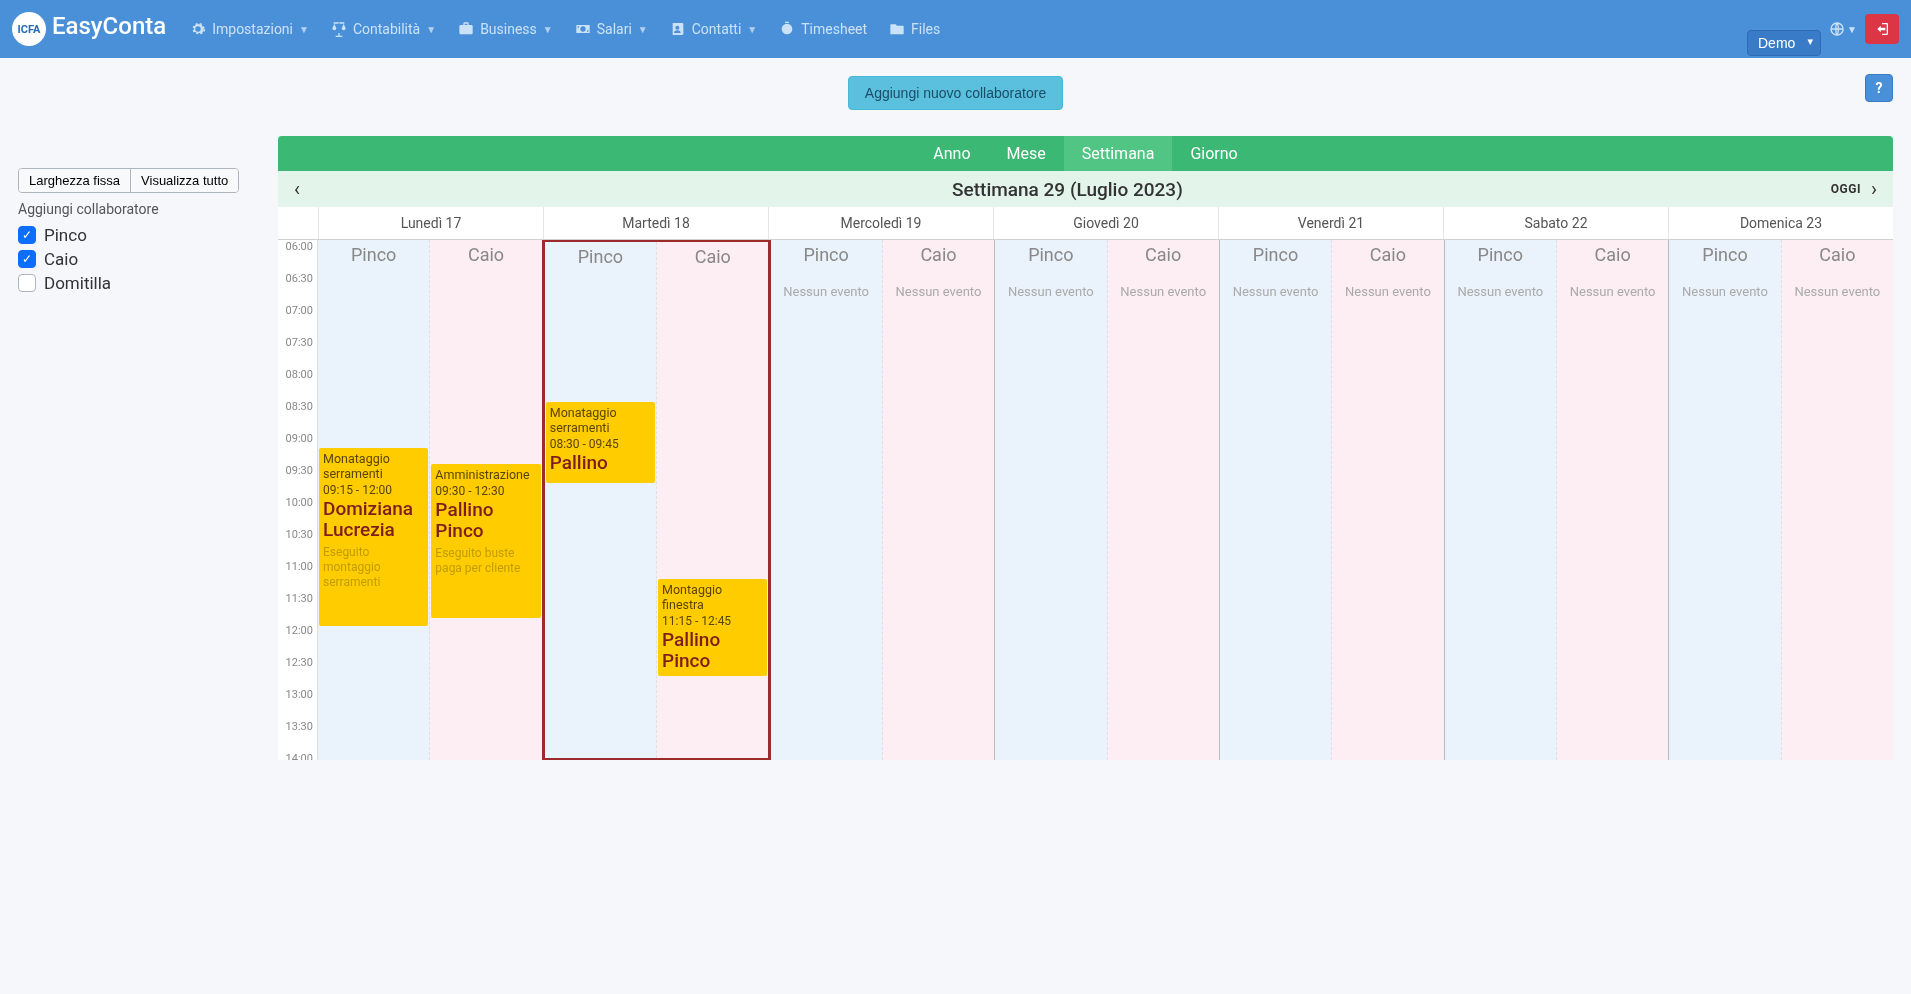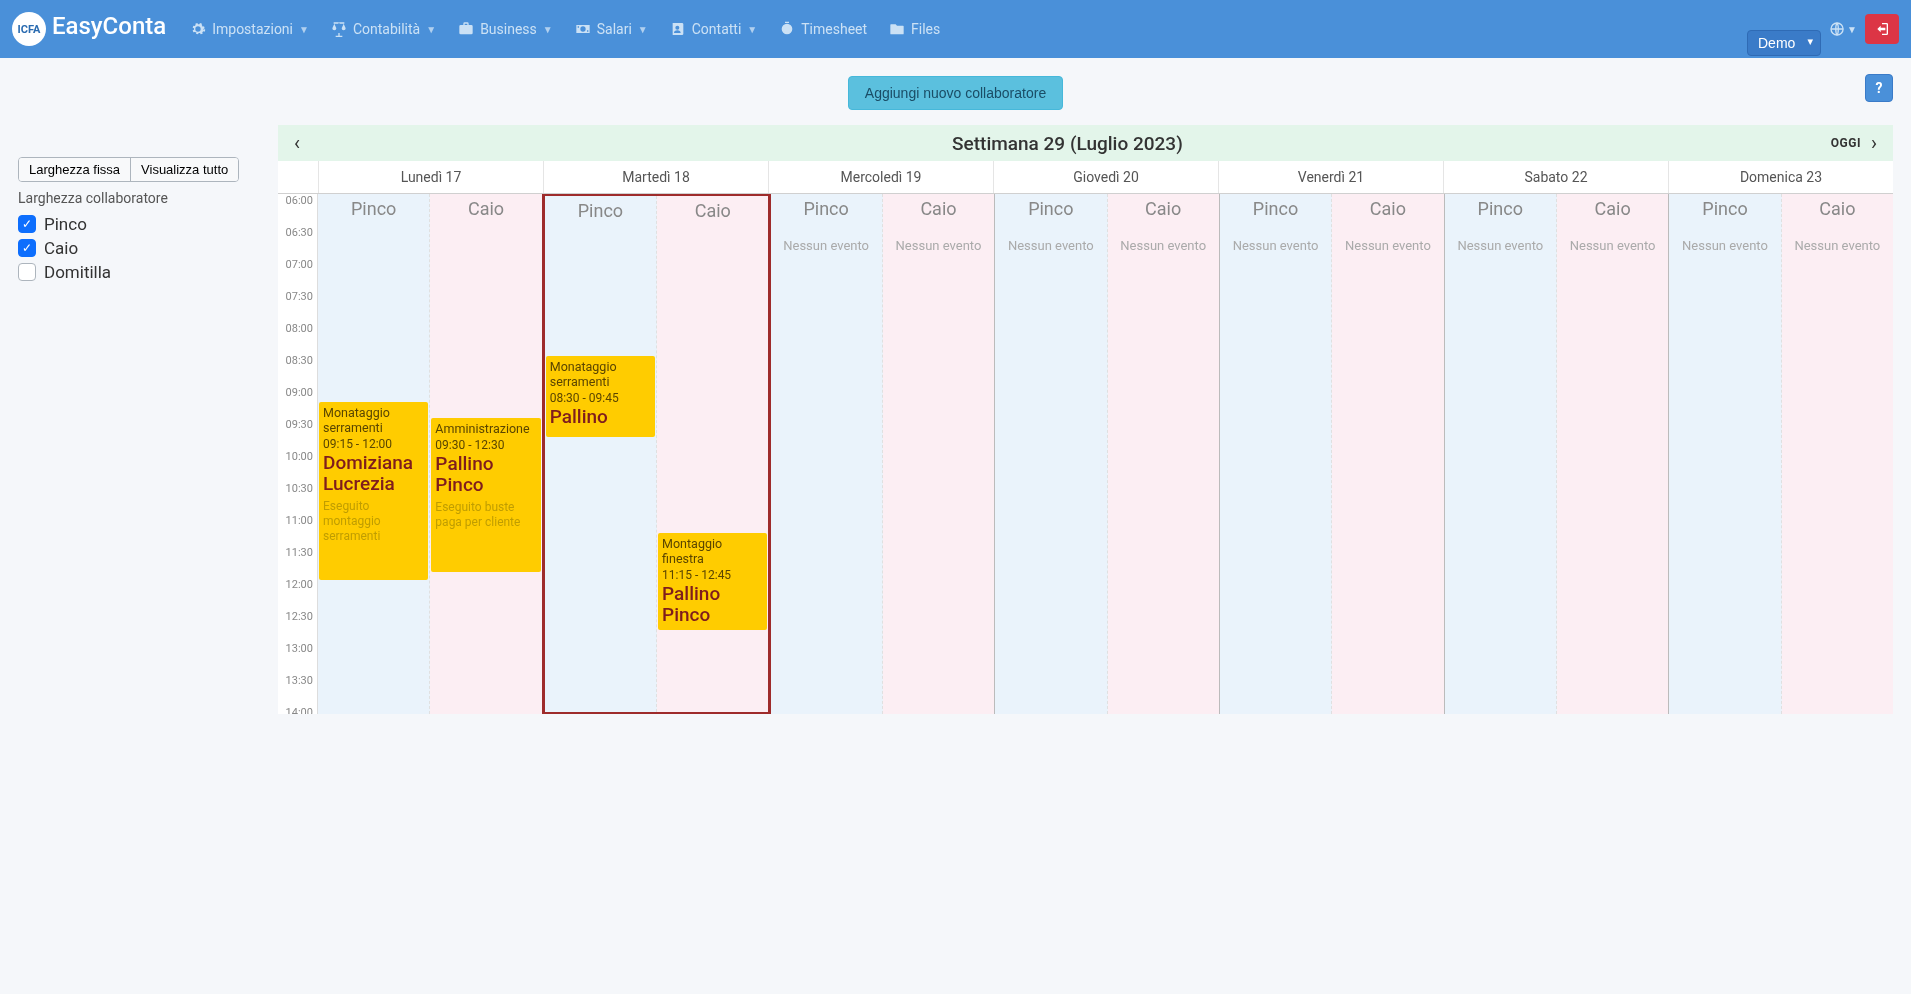--- a/index.html
+++ b/index.html
@@ -18,21 +18,21 @@
 .demo-wrap { position: relative; margin-top: 28px; }
 .demo-wrap::after { content: "▾"; position: absolute; right: 8px; top: 5px; color: #fff; font-size: 11px; pointer-events: none; }
 .globe-btn { width: 28px; height: 28px; color: #cbe1f5; cursor: pointer; display: flex; align-items: center; justify-content: center; }
 .logout-btn { background: #dc3545; width: 34px; height: 30px; border-radius: 4px; display: flex; align-items: center; justify-content: center; cursor: pointer; }
 .logout-btn svg { width: 16px; height: 16px; fill: #fff; }
 
 
 .help-btn { position: absolute; right: 18px; top: 74px; background: #4a90d9; color: #fff; width: 28px; height: 28px; border-radius: 4px; display: flex; align-items: center; justify-content: center; font-weight: bold; cursor: pointer; border:1px solid #3a7bc8;}
 
 
-.add-collab-wrap { display: flex; justify-content: center; padding: 18px 0 15px; }
+.add-collab-wrap { display: flex; justify-content: center; padding: 18px 0 26px; }
 .add-collab-btn { background: #5bc0de; border: 1px solid #46b8da; color: #1a4d66; padding: 8px 16px; border-radius: 4px; font-size: 14px; cursor: pointer; }
 
 
 .main { display: flex; padding: 0 18px 20px; gap: 20px; }
 .sidebar { width: 240px; flex-shrink: 0; }
 .content { flex: 1; min-width: 0; }
 
 
 .btn-group { display: inline-flex; border: 1px solid #adb5bd; border-radius: 4px; overflow: hidden; margin-bottom: 8px; margin-top: 32px; }
 .btn-group button { background: #f8f9fa; border: none; padding: 4px 10px; font-size: 13px; cursor: pointer; }
@@ -168,38 +168,44 @@
   <button class="add-collab-btn">Aggiungi nuovo collaboratore</button>
 </div>
 
 <div class="main">
 
   <div class="sidebar">
     <div class="btn-group">
       <button>Larghezza fissa</button>
       <button>Visualizza tutto</button>
     </div>
-    <div class="sidebar-label">Larghezza collaboratore</div>
+    <div class="sidebar-label">Aggiungi collaboratore</div>
     <div class="collab-list">
       <div class="collab-row">
         <span class="chk checked"></span>
         <span>Pinco</span>
       </div>
       <div class="collab-row">
         <span class="chk checked"></span>
         <span>Caio</span>
       </div>
       <div class="collab-row">
         <span class="chk"></span>
         <span>Domitilla</span>
       </div>
     </div>
   </div>
 
   <div class="content">
+    <div class="view-tabs">
+      <div class="view-tab">Anno</div>
+      <div class="view-tab">Mese</div>
+      <div class="view-tab active">Settimana</div>
+      <div class="view-tab">Giorno</div>
+    </div>
     <div class="week-nav">
       <span class="arrow">‹</span>
       <span class="week-title">Settimana 29 (Luglio 2023)</span>
       <span class="today-btn">OGGI</span>
       <span class="arrow">›</span>
     </div>
 
     <div class="day-header-row">
       <div class="time-gutter-h"></div>
       <div class="day-header">Lunedì 17</div>

